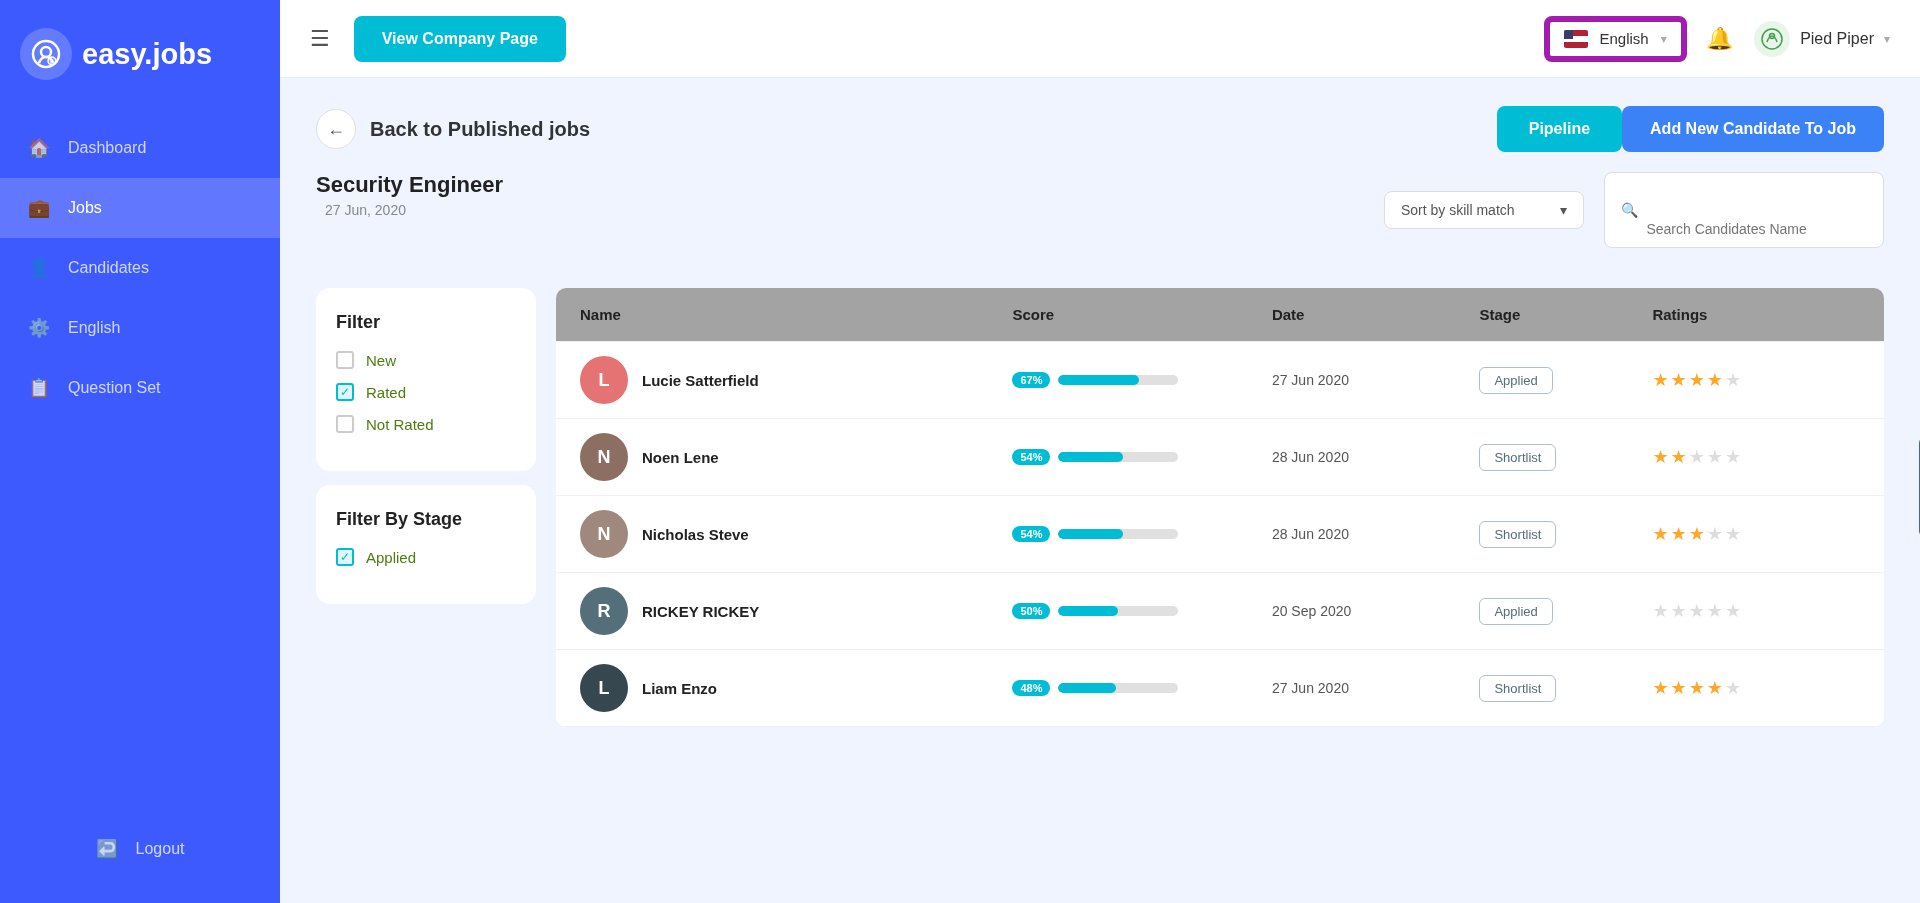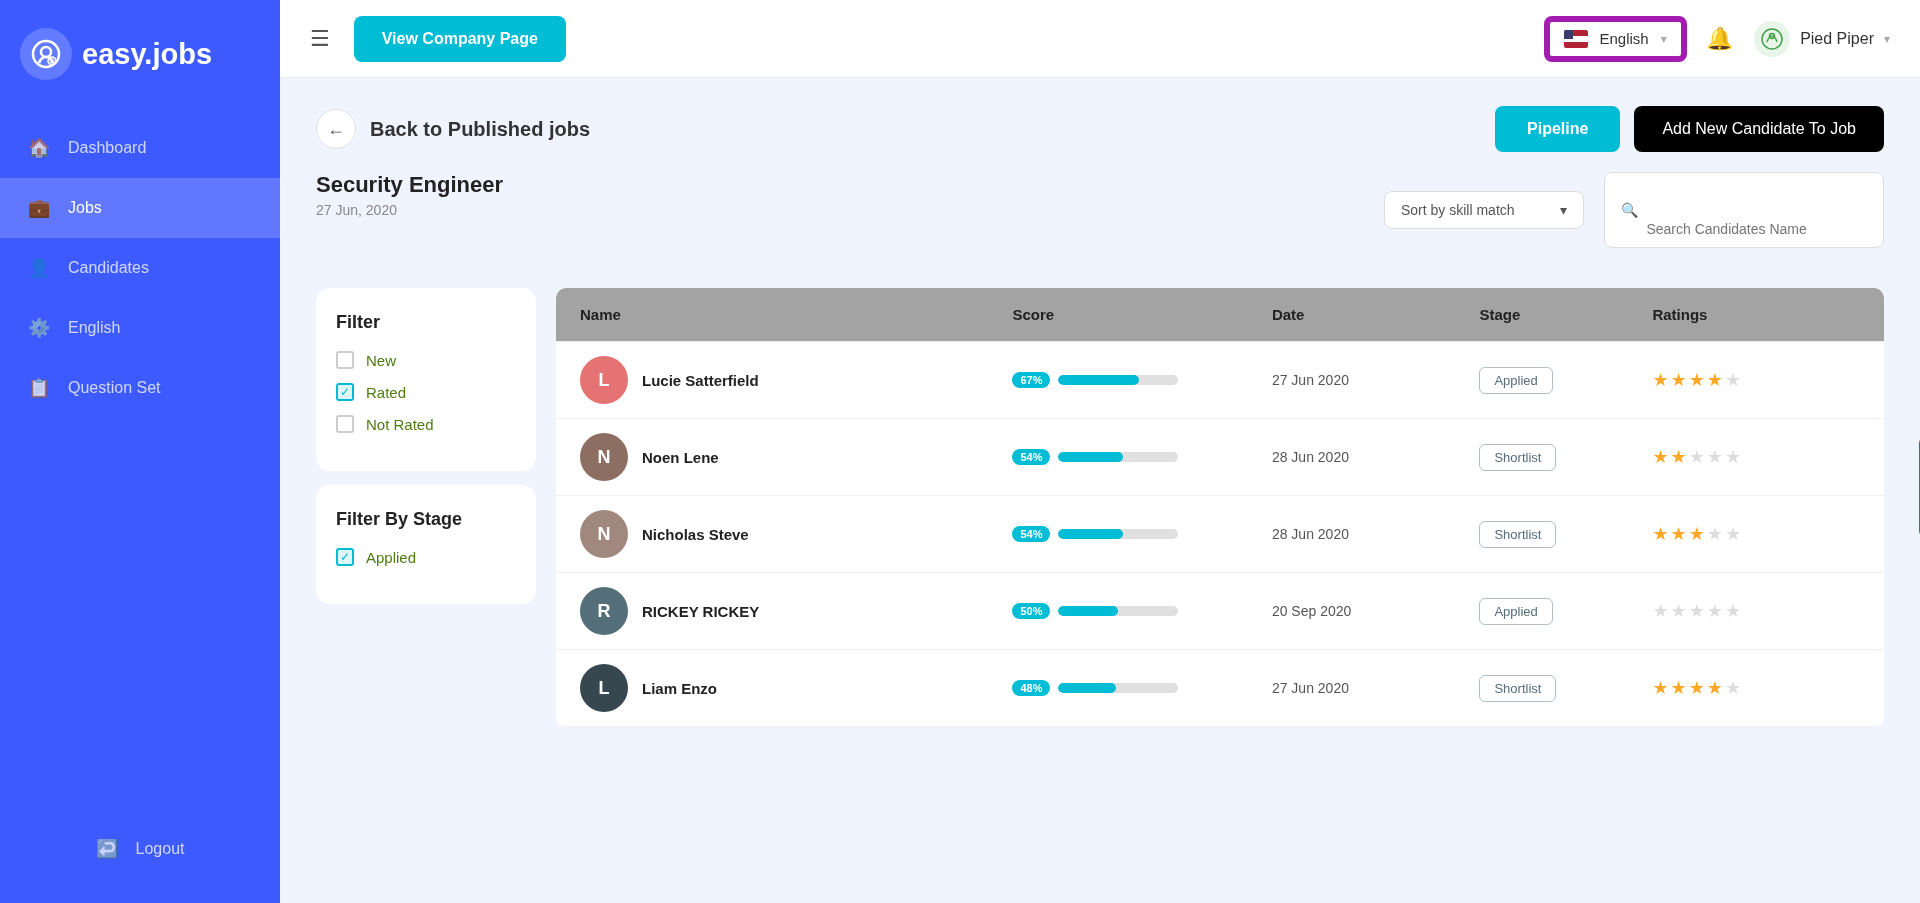--- a/index.html
+++ b/index.html
@@ -187,56 +187,56 @@
       cursor: pointer;
       color: #555;
     }
     .back-title {
       font-size: 20px;
       font-weight: 600;
       color: #333;
     }
     .back-right {
       display: flex;
-      gap: 14px;
     }
     .btn-pipeline {
       background: #00bcd4;
       color: white;
       border: none;
       border-radius: 8px;
       padding: 14px 32px;
       font-size: 16px;
       font-weight: 600;
       cursor: pointer;
     }
     .btn-add-candidate {
-      background: #000000;
+      background: #3b82f6;
       color: white;
       border: none;
       border-radius: 8px;
       padding: 14px 28px;
       font-size: 16px;
-      font-weight: 400;
+      font-weight: 700;
       cursor: pointer;
     }
 
     
     .job-header {
       margin-bottom: 20px;
     }
     .job-title {
       font-size: 22px;
       font-weight: 700;
       color: #222;
     }
     .job-date {
       font-size: 14px;
       color: #888;
       margin-top: 4px;
+      margin-left: 9px;
     }
 
     
     .sort-search-bar {
       display: flex;
       align-items: center;
       gap: 20px;
       margin-bottom: 20px;
     }
     .sort-select {

